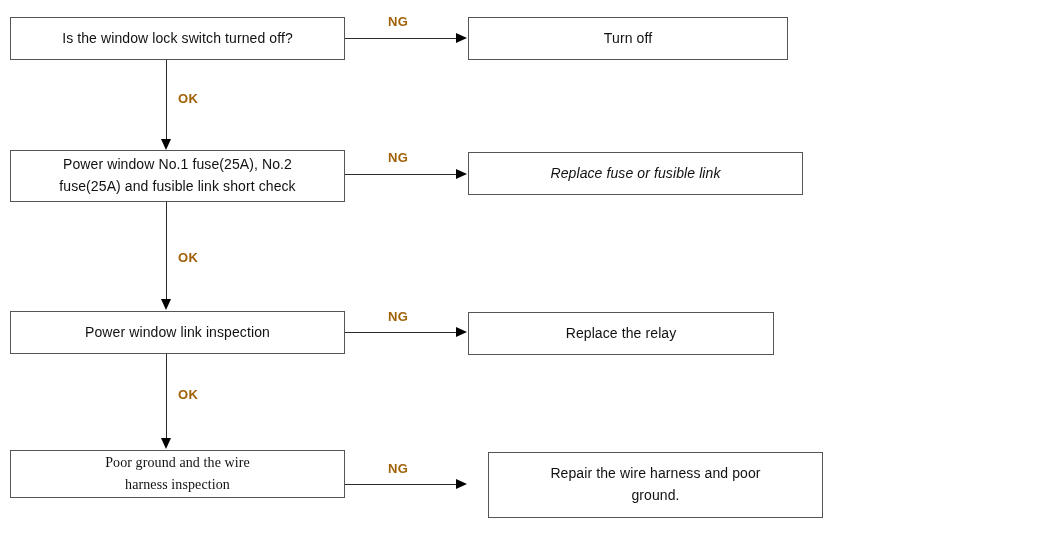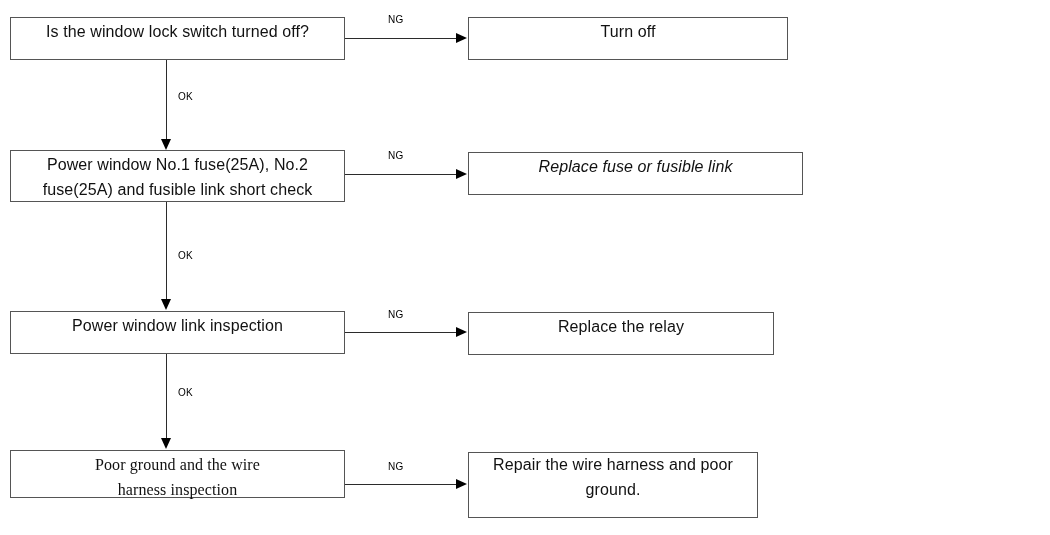--- a/index.html
+++ b/index.html
@@ -18,23 +18,24 @@
     height: 535px;
     background: #ffffff;
     overflow: hidden;
   }
   .node {
     position: absolute;
     box-sizing: border-box;
     border: 1.5px solid #555555;
     background: #ffffff;
     display: flex;
+    align-items: center;
     justify-content: center;
     text-align: center;
-    font-size: 16px;
+    font-size: 14px;
     line-height: 1.55;
     color: #111111;
     padding: 2px 10px;
     letter-spacing: 0.1px;
   }
   .node-text {
     display: block;
     white-space: pre-line;
   }
   
@@ -59,23 +60,23 @@
   .arrow-down {
     position: absolute;
     width: 0;
     height: 0;
     border-left: 5.5px solid transparent;
     border-right: 5.5px solid transparent;
     border-top: 11px solid #000000;
   }
   .edge-label {
     position: absolute;
-    font-size: 10px;
-    font-weight: normal;
-    color: #000000;
+    font-size: 13px;
+    font-weight: bold;
+    color: #a16207;
     letter-spacing: 0.3px;
     white-space: nowrap;
   }
 </style>
 </head>
 <body>
 
 <div id="canvas">
 
   <div class="node" style="left:10px; top:17px; width:335px; height:43px;">
@@ -129,18 +130,18 @@
 
   <div class="node" style="left:10px; top:450px; width:335px; height:48px;font-family:Liberation Serif, serif;">
     <span class="node-text">Poor ground and the wire
 harness inspection</span>
   </div>
 
   <div class="h-line" style="left:345px; top:484px; width:112px;"></div>
   <div class="arrow-right" style="left:456px; top:478.5px;"></div>
   <div class="edge-label" style="left:388px; top:461px;">NG</div>
 
-  <div class="node" style="left:468px; top:452px; width:290px; height:66px; padding:0 24px;">
+  <div class="node" style="left:488px; top:452px; width:335px; height:66px; padding:0 24px;">
     <span class="node-text">Repair the wire harness and poor
 ground.</span>
   </div>
 
 </div>
 
 </body></html>

